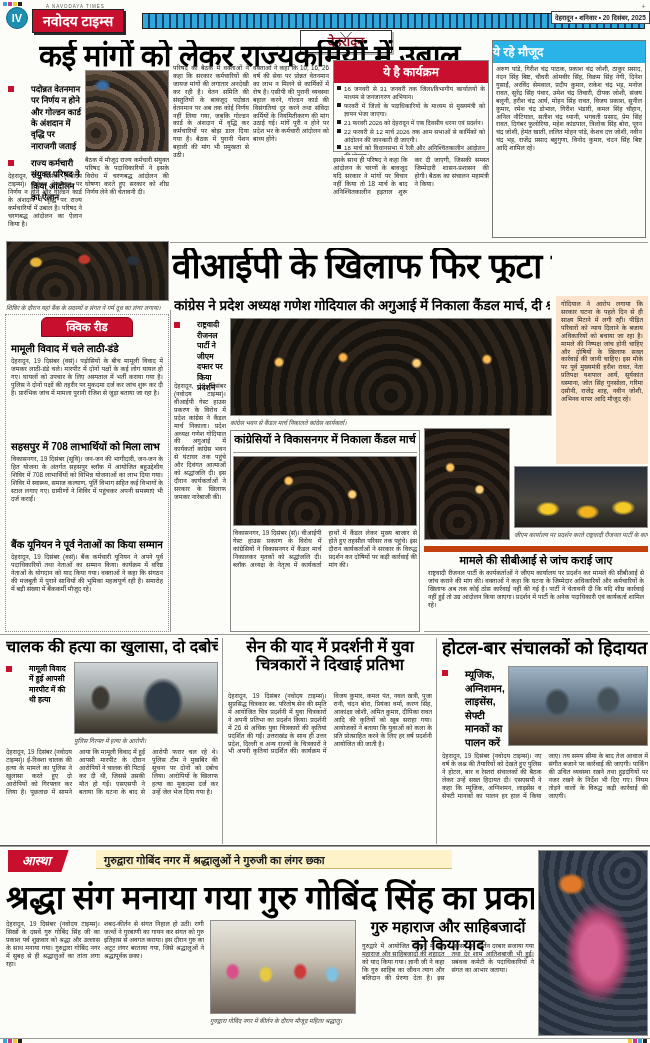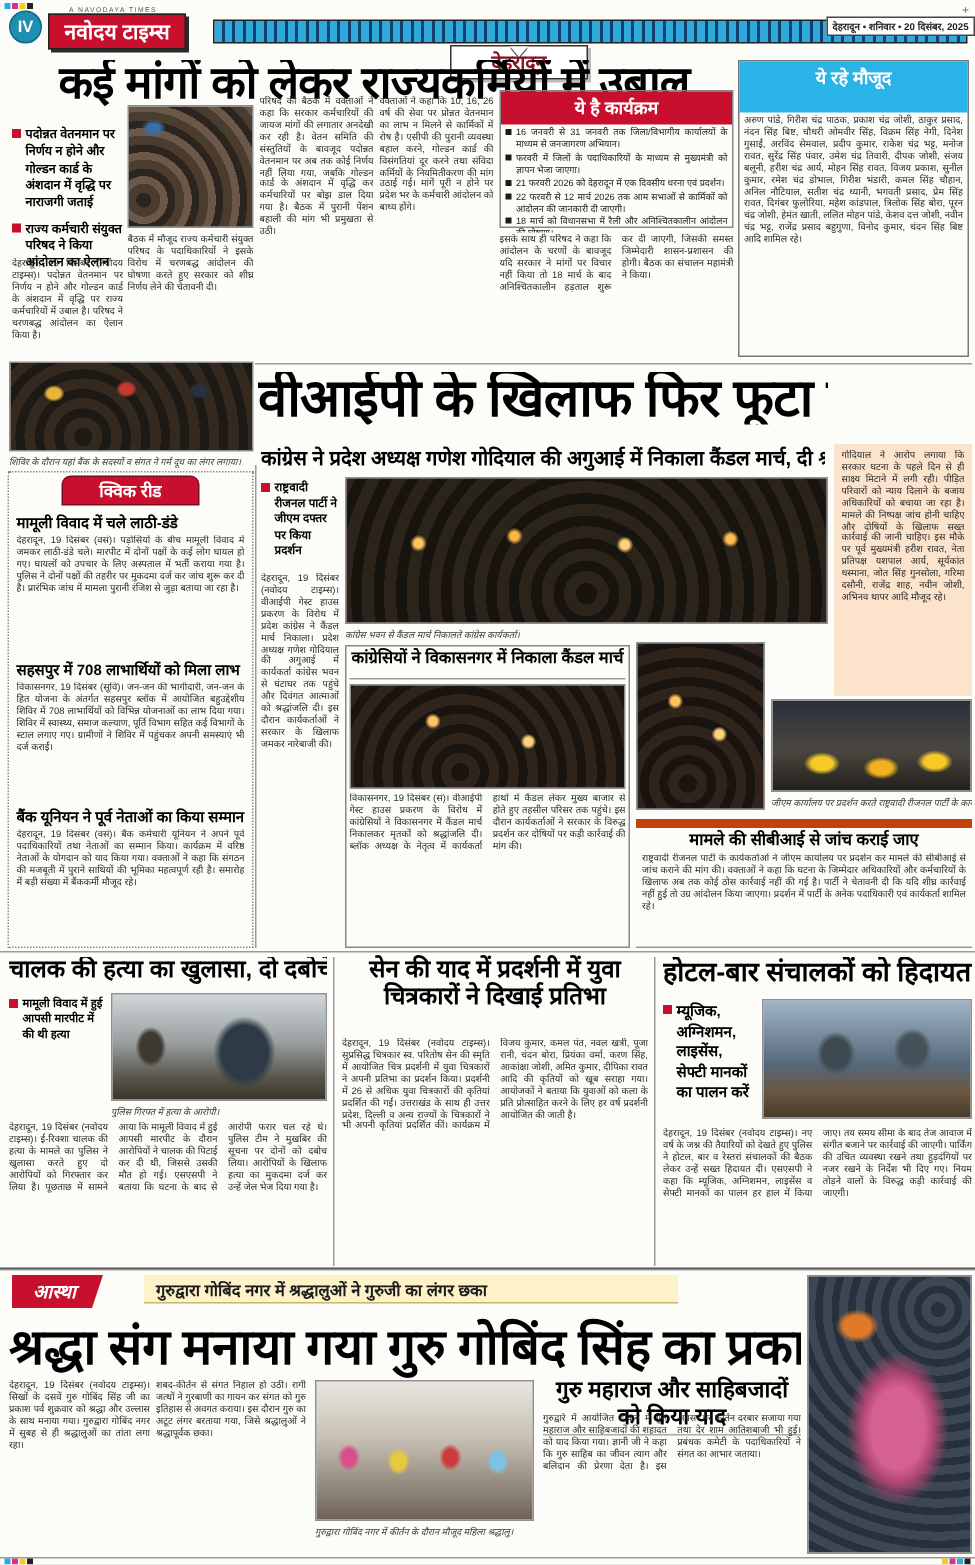--- a/index.html
+++ b/index.html
@@ -10,27 +10,27 @@
   .cols2{column-count:2;column-gap:7px;}
   .cols3{column-count:3;column-gap:7px;}
   .caption{font-size:6.1px;font-style:italic;color:#3a3a3a;overflow:hidden;white-space:nowrap;}
   .photo{border:1px solid #8f8f8f;overflow:hidden;}
   .hl1{font-weight:800;font-size:30px;line-height:1.05;letter-spacing:-0.5px;white-space:nowrap;color:#000;}
   .hl2{font-weight:800;font-size:35px;line-height:1.0;letter-spacing:-0.5px;white-space:nowrap;color:#000;}
   .hl3{font-weight:800;font-size:16px;line-height:1.15;color:#000;}
   .hl4{font-weight:700;font-size:14px;line-height:1.2;text-align:center;color:#000;}
   .hl-serif{font-family:"Liberation Serif","DejaVu Serif",serif;font-weight:600;font-size:33px;white-space:nowrap;color:#000;}
   .subhead{font-weight:700;font-size:13.5px;color:#000;white-space:nowrap;}
-  .bullet{display:flex;gap:3px;font-weight:700;font-size:8.4px;line-height:1.35;color:#000;}
+  .bullet{display:flex;gap:17px;font-weight:700;font-size:8.4px;line-height:1.35;color:#000;}
   .sq{flex:0 0 auto;width:6px;height:6px;background:#c8102e;margin-top:2px;}
   .sq-dark{background:#1a1a1a;width:4px;height:4px;}
   .boxhead-red{background:#c8102e;color:#fff;font-weight:700;font-size:12px;text-align:center;
                padding:2px 0 3px;border-radius:2px;}
-  .boxhead-cyan{background:#29b3e6;color:#fff;font-weight:700;font-size:12px;text-align:center;
-                padding:2px 0 15px;}
+  .boxhead-cyan{background:#29b3e6;color:#fff;font-weight:700;font-size:12px;
+                padding:2px 0 3px;}
   .rule-v{background:#9a9a9a;width:1px;}
   .rule-h{background:#9a9a9a;height:1px;}
   .pitem{display:flex;gap:3px;font-size:6.1px;line-height:1.3;text-align:justify;margin-bottom:1px;color:#222;}
   
   .pgnum{width:22px;height:22px;border-radius:50%;background:#1e8fb0;color:#fff;font-weight:700;
          font-size:11px;display:flex;align-items:center;justify-content:center;border:1px solid #0d6a86;}
   .brand-top{font-size:4.5px;color:#555;letter-spacing:1px;padding-left:14px;}
   .brand-red{background:#c8102e;color:#fff;font-weight:800;font-size:14px;padding:1px 10px 2px;
              border:1px solid #222;box-shadow:2px 2px 0 #2a2a2a;white-space:nowrap;}
   .stripes{background:repeating-linear-gradient(90deg,#2fa9dc 0 5px,#12406f 5px 7px);border:1px solid #222;}

